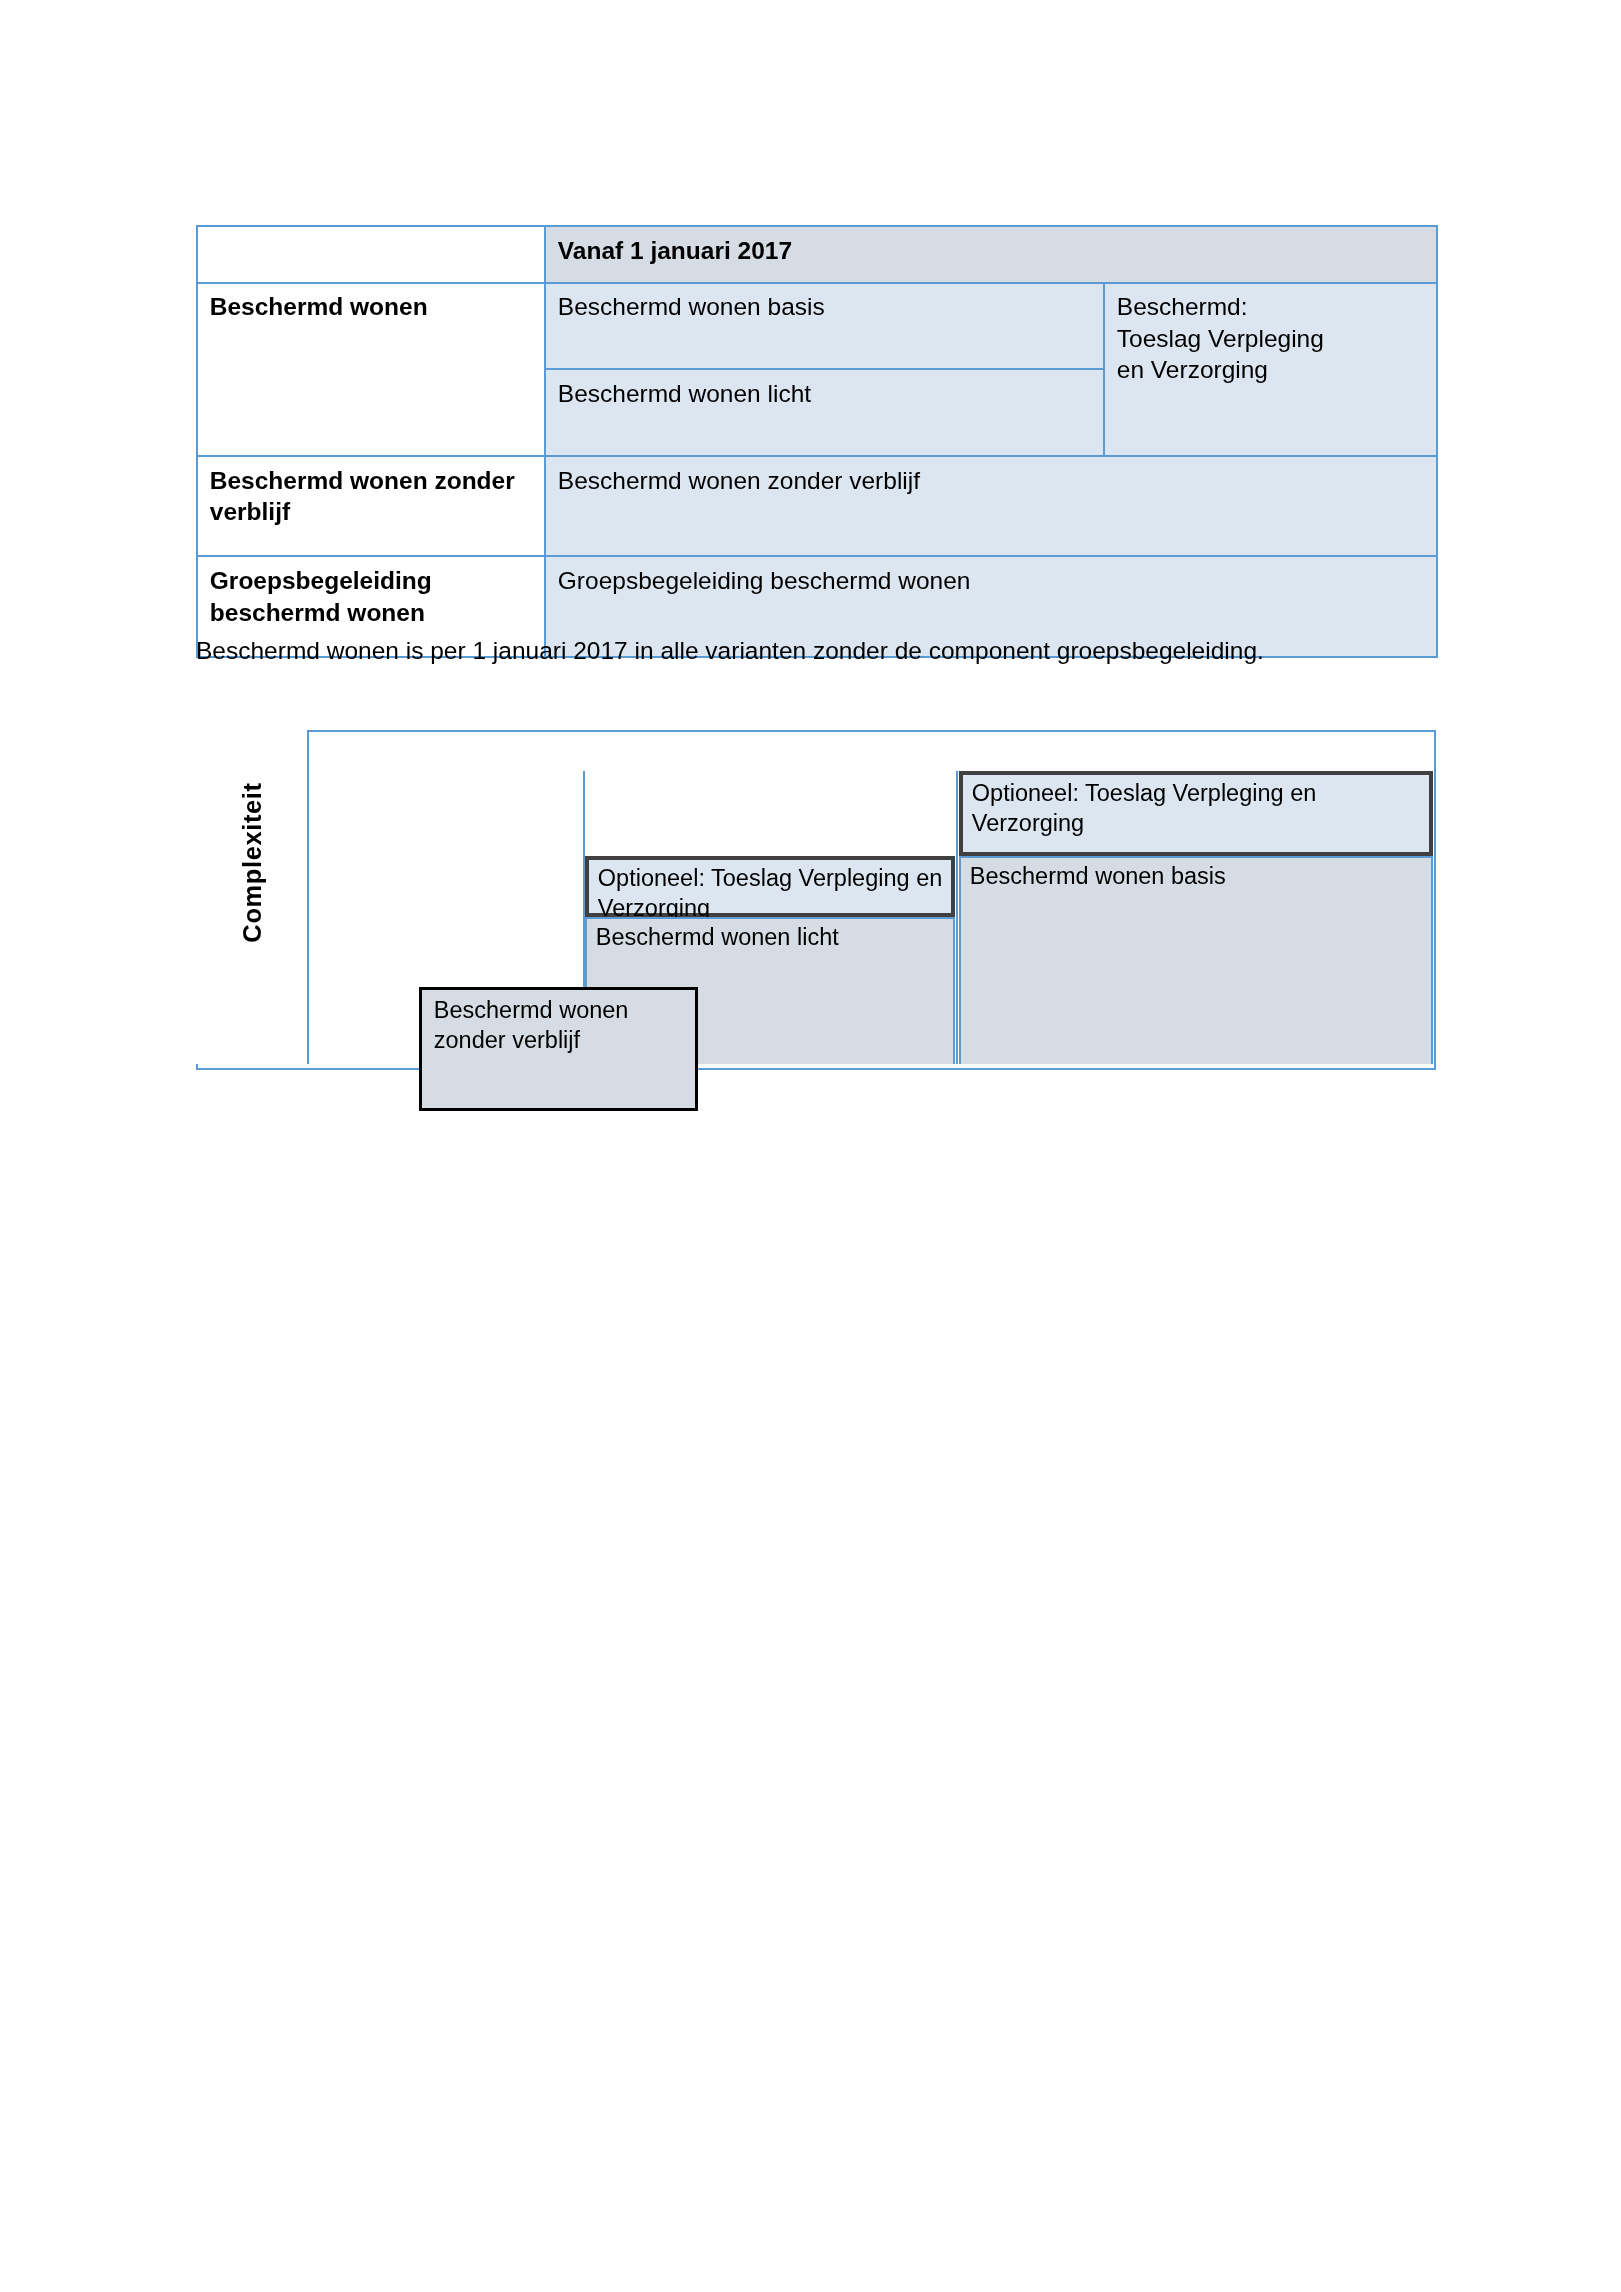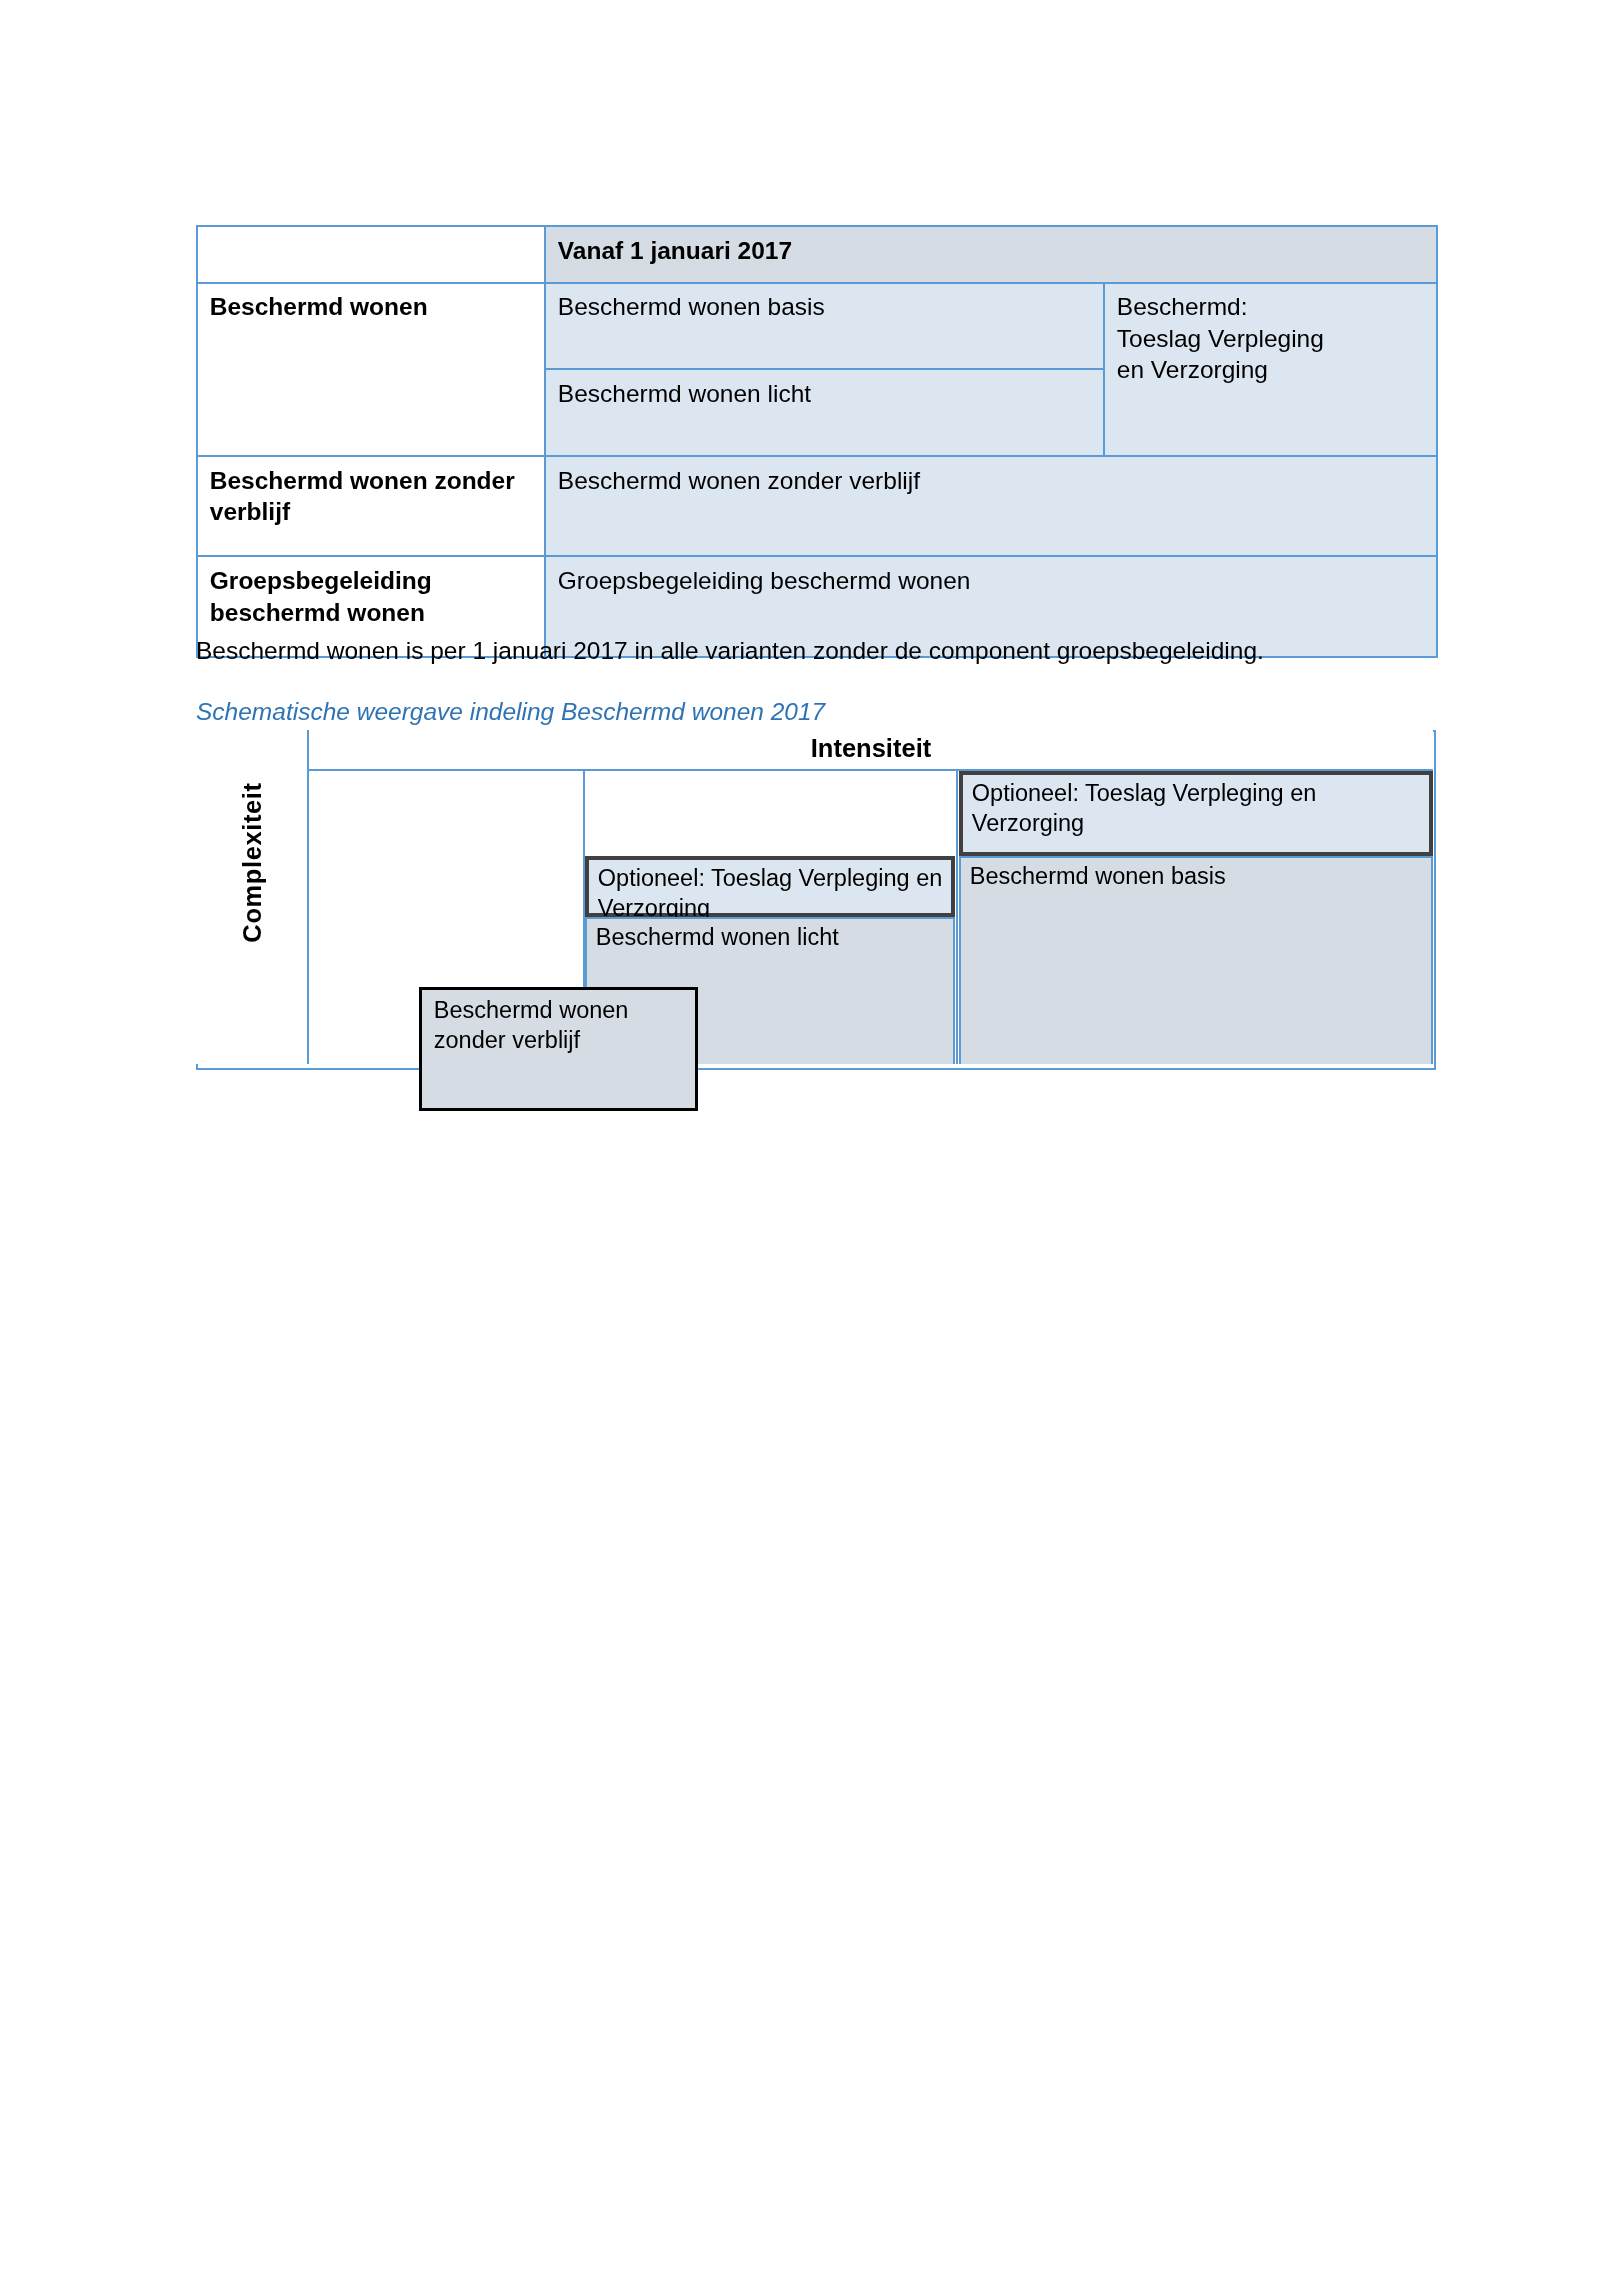--- a/index.html
+++ b/index.html
@@ -238,30 +238,28 @@
 
       <tr>
         <td class="cell-white bold" style="height:83px;">Groepsbegeleiding beschermd wonen</td>
         <td class="cell-blue" colspan="2">Groepsbegeleiding beschermd wonen</td>
       </tr>
     </tbody>
   </table>
 
   <div class="paragraph">Beschermd wonen is per 1 januari 2017 in alle varianten zonder de component groepsbegeleiding.</div>
 
-  <div class="caption">Schematische weergave indeling Beschermd wonen 2017</div>
 
   <div class="table2">
     <div class="t2-outer"></div>
 
     <div class="t2-axis-col">
       <div class="t2-vlabel">Complexiteit</div>
     </div>
 
-    <div class="t2-header">Intensiteit</div>
 
     <div class="t2-body">
       <div class="t2-c1"></div>
 
       <div class="t2-c2">
         <div class="blk blk-blue c2-opt">Optioneel: Toeslag Verpleging en Verzorging</div>
         <div class="blk blk-grey c2-licht">Beschermd wonen licht</div>
       </div>
 
       <div class="t2-c3">

